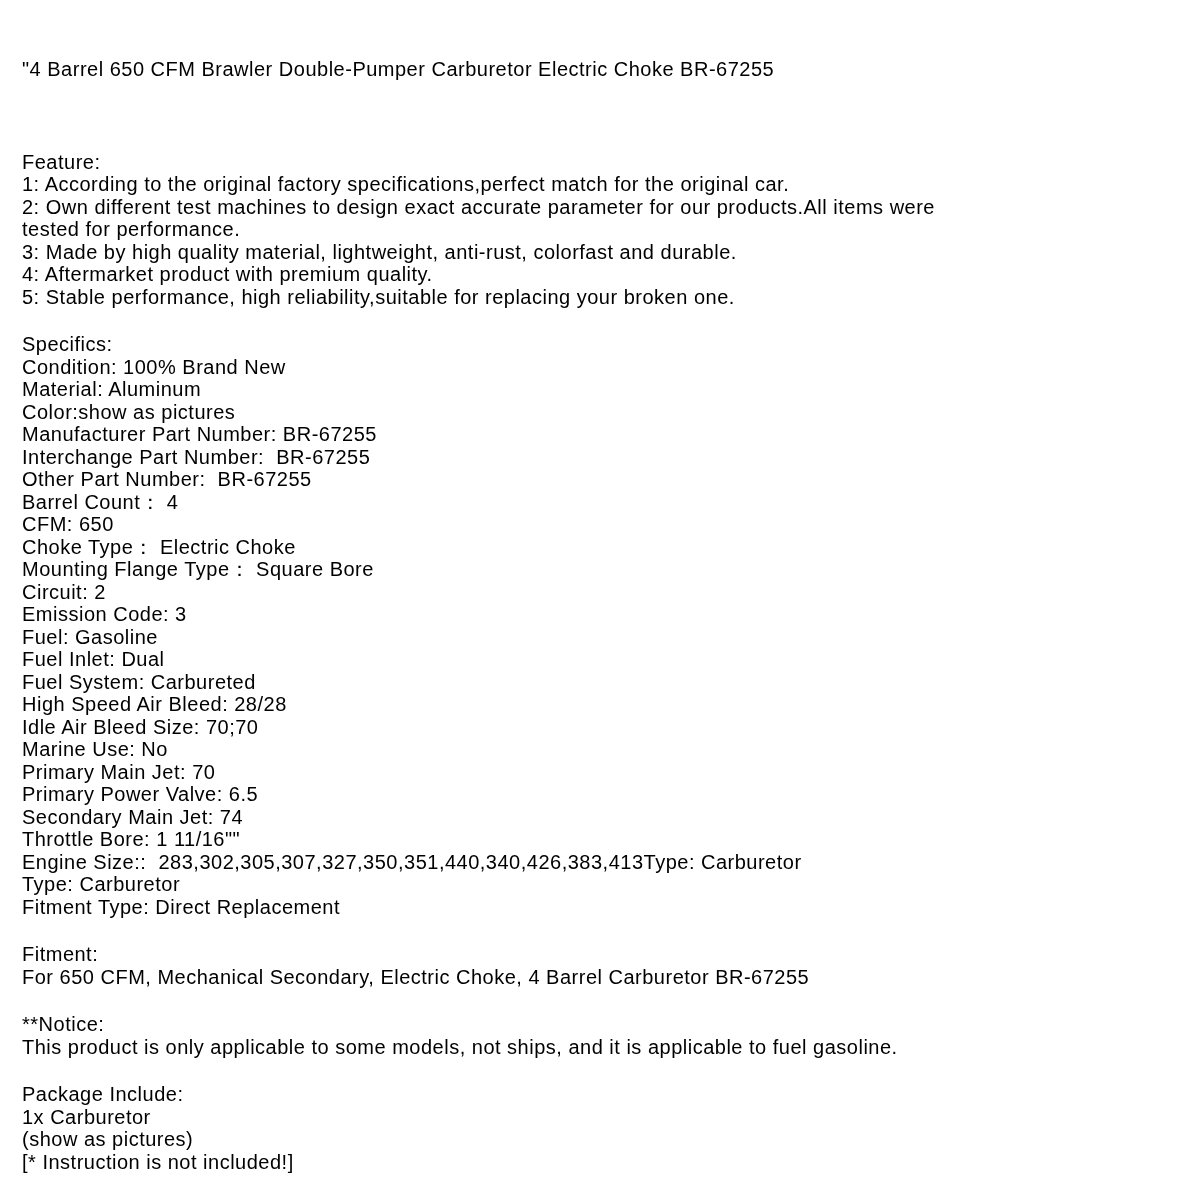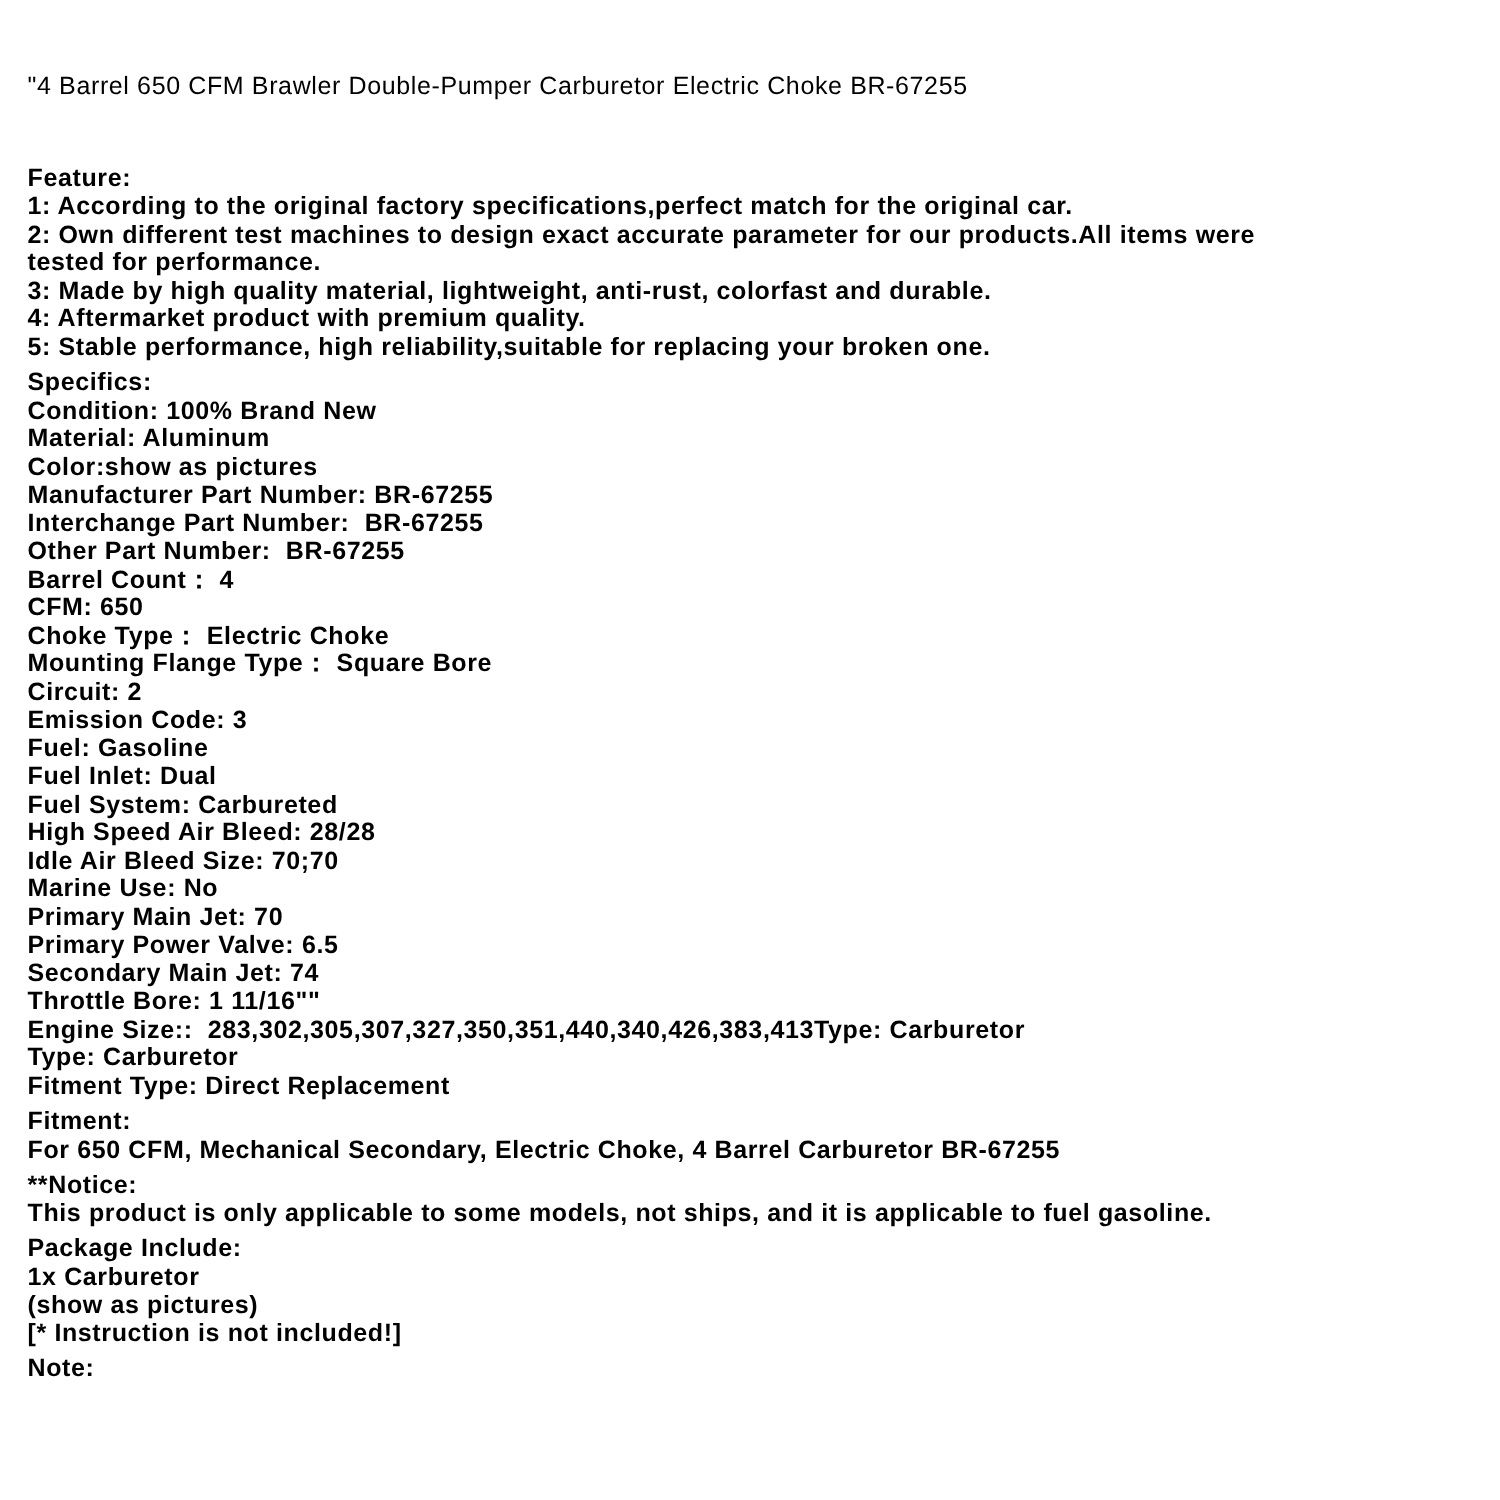--- a/index.html
+++ b/index.html
@@ -18,22 +18,21 @@
     font-size: 20px;
     line-height: 22.5px;
     letter-spacing: 0.5px;
     color: #000000;
     white-space: pre;
   }
   .line {
     height: 22.5px;
   }
   .section {
-    margin-top: 6px; 
-    font-weight: bold;
+    margin-top: 25px; 
   }
 </style>
 </head>
 <body>
 
 <div class="doc">
   <div class="line">"4 Barrel 650 CFM Brawler Double-Pumper Carburetor Electric Choke BR-67255</div>
   <div id="sections"><div class="section"><div class="line">Feature:</div><div class="line">1: According to the original factory specifications,perfect match for the original car.</div><div class="line">2: Own different test machines to design exact accurate parameter for our products.All items were</div><div class="line">tested for performance.</div><div class="line">3: Made by high quality material, lightweight, anti-rust, colorfast and durable.</div><div class="line">4: Aftermarket product with premium quality.</div><div class="line">5: Stable performance, high reliability,suitable for replacing your broken one.</div></div><div class="section"><div class="line">Specifics:</div><div class="line">Condition: 100% Brand New</div><div class="line">Material: Aluminum</div><div class="line">Color:show as pictures</div><div class="line">Manufacturer Part Number: BR-67255</div><div class="line">Interchange Part Number:  BR-67255</div><div class="line">Other Part Number:  BR-67255</div><div class="line">Barrel Count： 4</div><div class="line">CFM: 650</div><div class="line">Choke Type： Electric Choke</div><div class="line">Mounting Flange Type： Square Bore</div><div class="line">Circuit: 2</div><div class="line">Emission Code: 3</div><div class="line">Fuel: Gasoline</div><div class="line">Fuel Inlet: Dual</div><div class="line">Fuel System: Carbureted</div><div class="line">High Speed Air Bleed: 28/28</div><div class="line">Idle Air Bleed Size: 70;70</div><div class="line">Marine Use: No</div><div class="line">Primary Main Jet: 70</div><div class="line">Primary Power Valve: 6.5</div><div class="line">Secondary Main Jet: 74</div><div class="line">Throttle Bore: 1 11/16""</div><div class="line">Engine Size::  283,302,305,307,327,350,351,440,340,426,383,413Type: Carburetor</div><div class="line">Type: Carburetor</div><div class="line">Fitment Type: Direct Replacement</div></div><div class="section"><div class="line">Fitment:</div><div class="line">For 650 CFM, Mechanical Secondary, Electric Choke, 4 Barrel Carburetor BR-67255</div></div><div class="section"><div class="line">**Notice:</div><div class="line">This product is only applicable to some models, not ships, and it is applicable to fuel gasoline.</div></div><div class="section"><div class="line">Package Include:</div><div class="line">1x Carburetor</div><div class="line">(show as pictures)</div><div class="line">[* Instruction is not included!]</div></div><div class="section"><div class="line">Note:</div></div></div>
 </div>
 

